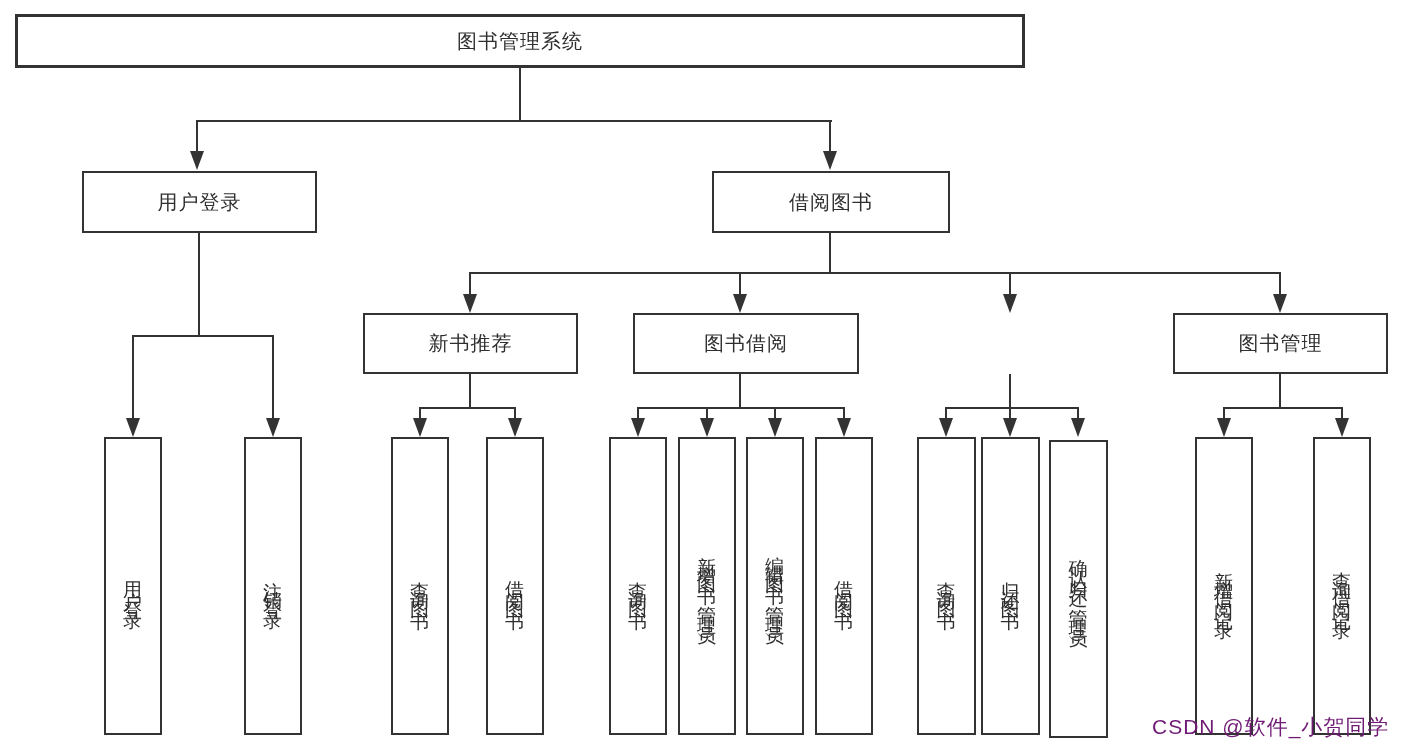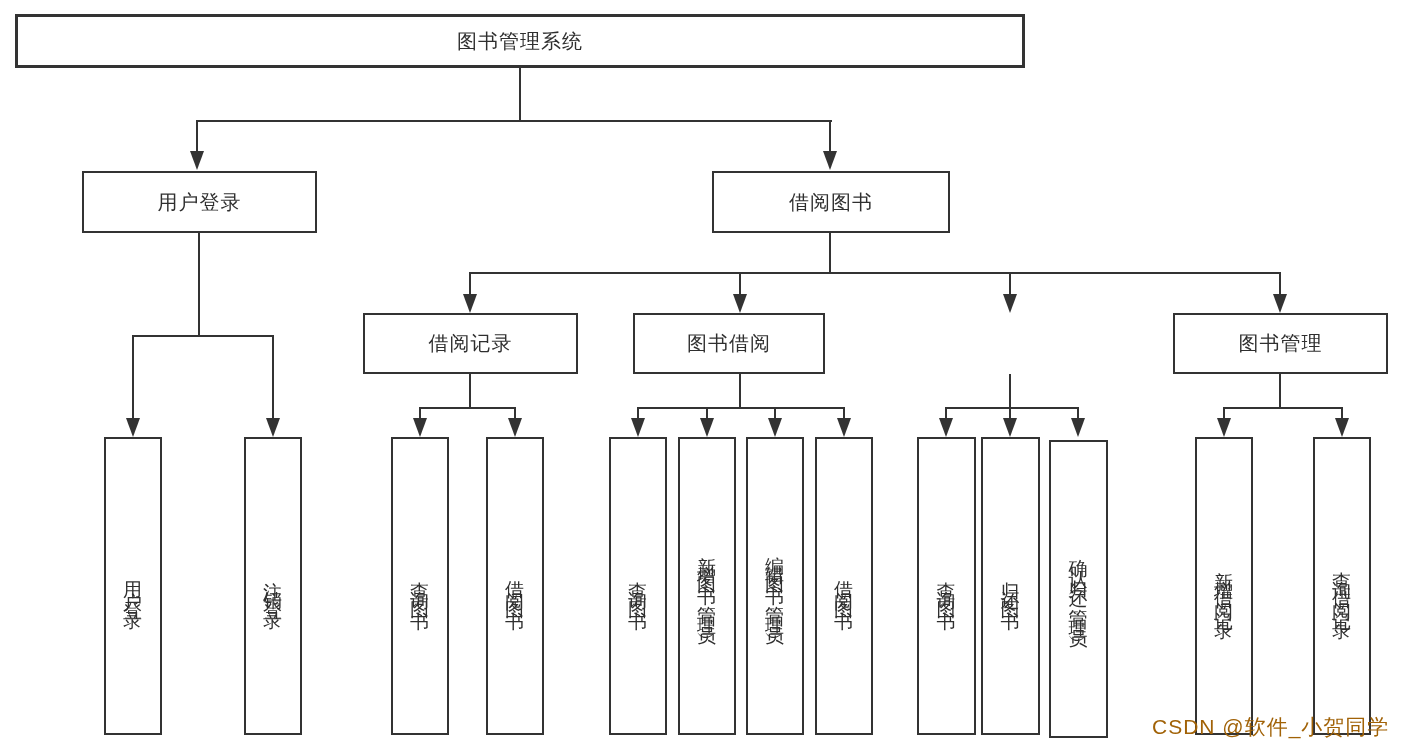--- a/index.html
+++ b/index.html
@@ -35,21 +35,21 @@
   .a{
     position:absolute;width:0;height:0;
     border-left:7px solid transparent;
     border-right:7px solid transparent;
     border-top:19px solid #333333;
   }
   .watermark{
     position:absolute;
     left:1152px;top:713px;
     font-size:21px;
-    color:#a16207;
+    color:#701a75;
     letter-spacing:1px;
     white-space:nowrap;
   }
 </style>
 </head>
 <body>
 
 <div id="canvas">
 
   <div class="box hbox root" style="left:15px;top:14px;width:1010px;height:54px;">
@@ -82,23 +82,23 @@
   <div class="v" style="left:469px;top:272px;height:26px;"></div>
   <div class="v" style="left:739px;top:272px;height:26px;"></div>
   <div class="v" style="left:1009px;top:272px;height:26px;"></div>
   <div class="v" style="left:1279px;top:272px;height:26px;"></div>
   <div class="a" style="left:463px;top:294px;"></div>
   <div class="a" style="left:733px;top:294px;"></div>
   <div class="a" style="left:1003px;top:294px;"></div>
   <div class="a" style="left:1273px;top:294px;"></div>
 
   <div class="box hbox" style="left:363px;top:313px;width:215px;height:61px;">
-    <span>借阅记录</span>
+    <span>新书推荐</span>
   </div>
-  <div class="box hbox" style="left:633px;top:313px;width:192px;height:61px;">
+  <div class="box hbox" style="left:633px;top:313px;width:226px;height:61px;">
     <span>图书借阅</span>
   </div>
   <div class="box hbox" style="left:1173px;top:313px;width:215px;height:61px;">
     <span>图书管理</span>
   </div>
 
   <div class="v" style="left:469px;top:374px;height:35px;"></div>
   <div class="h" style="left:419px;top:407px;width:97px;"></div>
   <div class="v" style="left:419px;top:407px;height:14px;"></div>
   <div class="v" style="left:514px;top:407px;height:14px;"></div>

